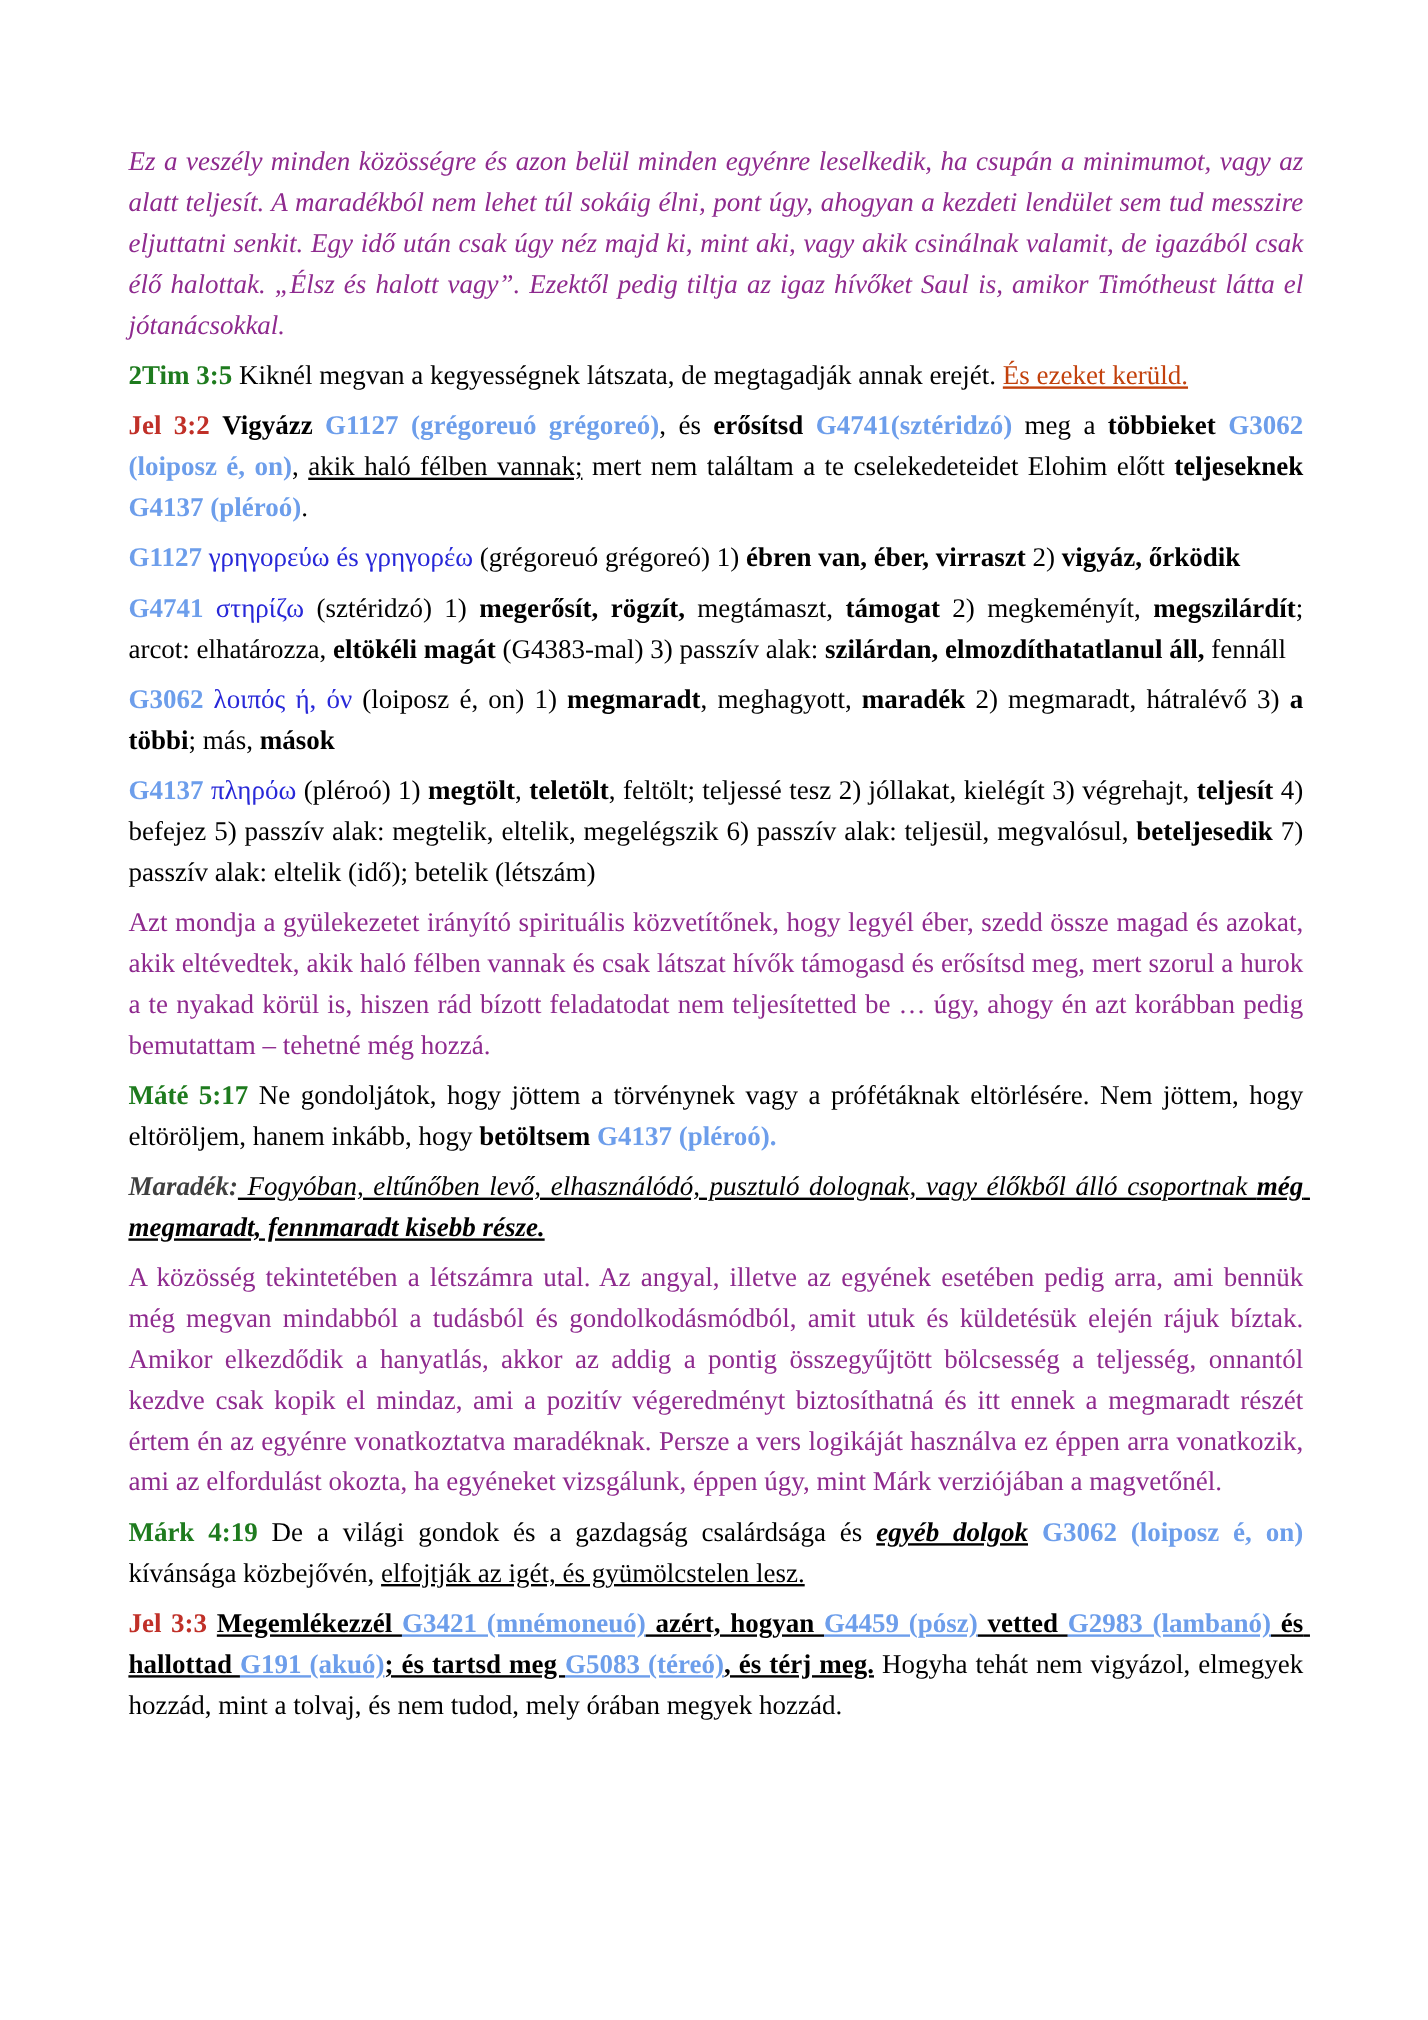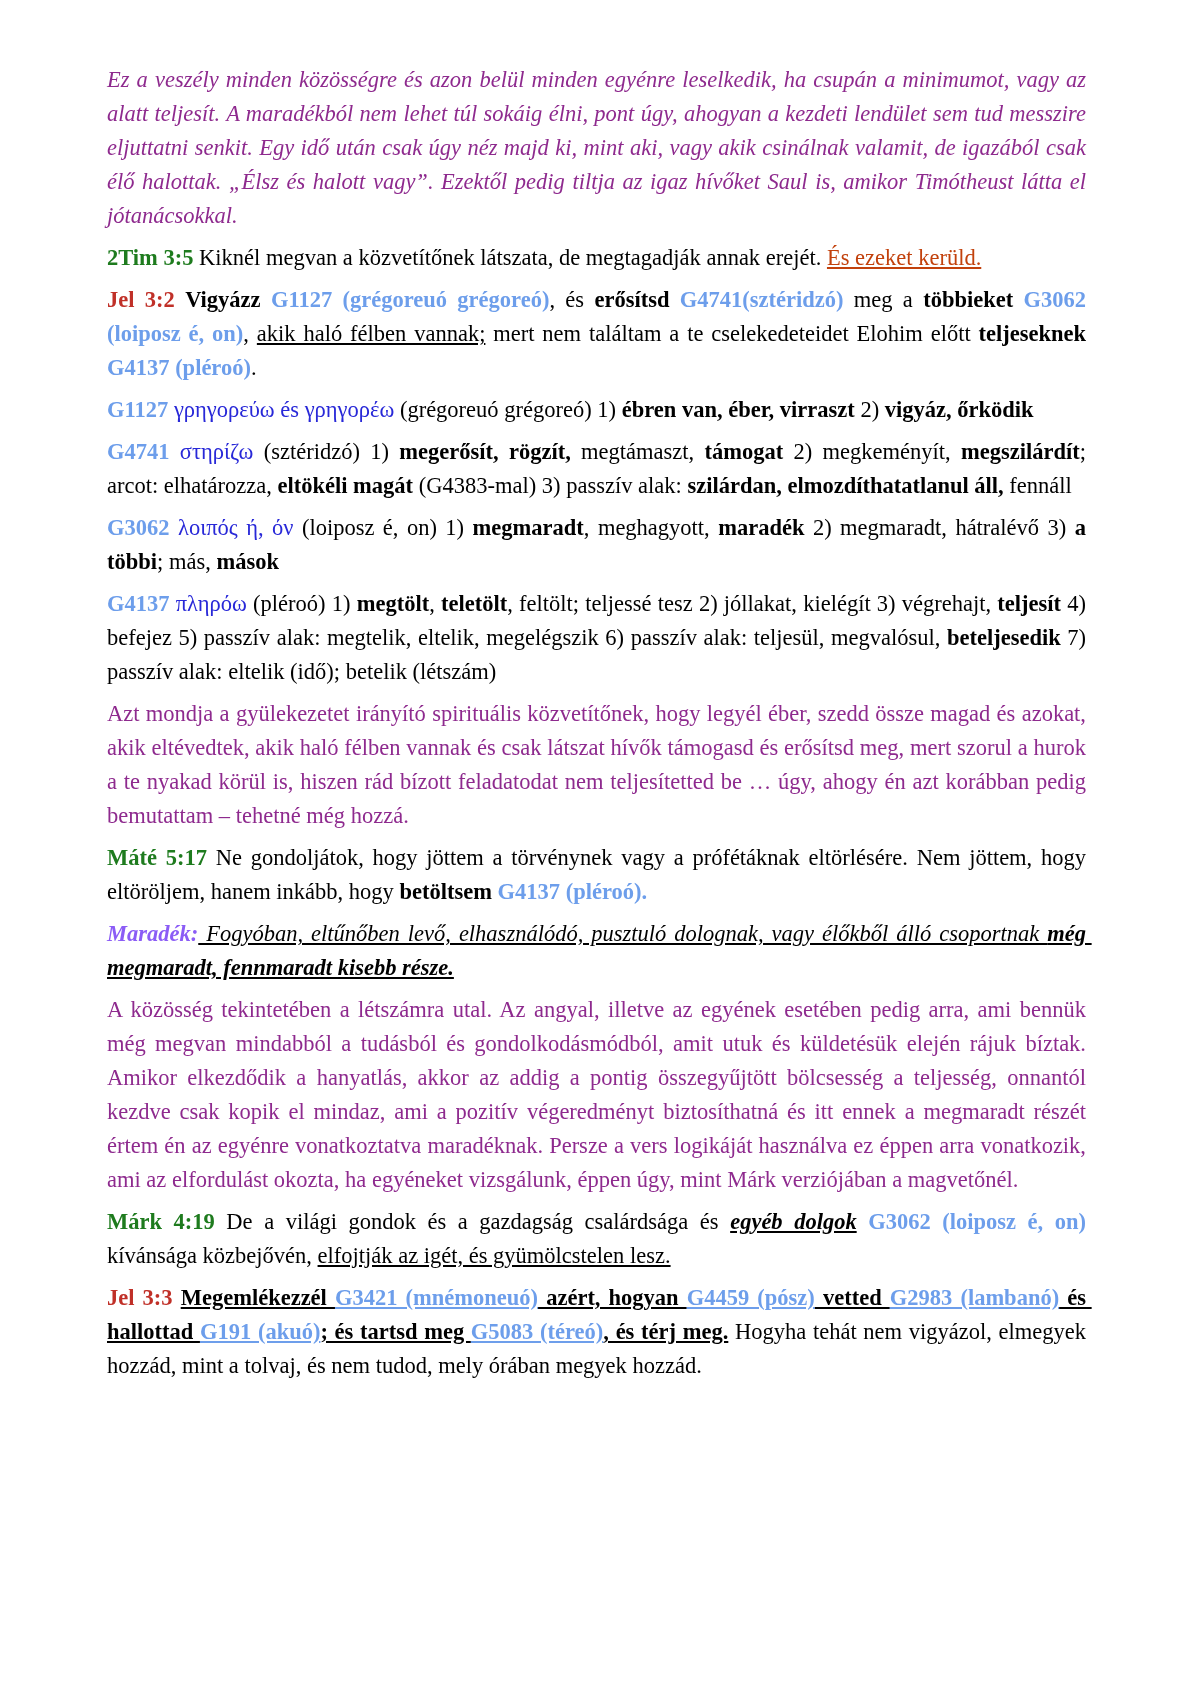--- a/index.html
+++ b/index.html
@@ -6,47 +6,47 @@
     margin: 0;
     padding: 0;
     background: #ffffff;
   }
   .page {
     position: relative;
     width: 1190px;
     min-height: 1683px;
     box-sizing: border-box;
     background: #ffffff;
-    padding: 63px 104px 60px 107px;
+    padding: 118px 104px 60px 107px;
     font-family: "Liberation Serif", "DejaVu Serif", serif;
     font-size: 22.5px;
     color: #000000;
   }
   .content p {
     margin: 0 0 8px 0;
     text-align: justify;
     line-height: 34px;
   }
   .run { white-space: pre-wrap; }
   .b { font-weight: bold; }
   .i { font-style: italic; }
   .u { text-decoration: underline; }
 </style>
 </head>
 <body>
 
 <div class="page">
   <div class="content">
       <p><span class="run i" style="color: rgb(142, 42, 142);">Ez a veszély minden közösségre és azon belül minden egyénre leselkedik, ha csupán a minimumot, vagy az alatt teljesít. A maradékból nem lehet túl sokáig élni, pont úgy, ahogyan a kezdeti lendület sem tud messzire eljuttatni senkit. Egy idő után csak úgy néz majd ki, mint aki, vagy akik csinálnak valamit, de igazából csak élő halottak. „Élsz és halott vagy”. Ezektől pedig tiltja az igaz hívőket Saul is, amikor Timótheust látta el jótanácsokkal.</span></p>
-      <p><span class="run b" style="color: rgb(30, 123, 30);">2Tim 3:5</span><span class="run" style="color: rgb(0, 0, 0);"> Kiknél megvan a közvetítőnek látszata, de megtagadják annak erejét. </span><span class="run u" style="color: #c2410c;">És ezeket kerüld.</span></p>
+      <p><span class="run b" style="color: rgb(30, 123, 30);">2Tim 3:5</span><span class="run" style="color: rgb(0, 0, 0);"> Kiknél megvan a kegyességnek látszata, de megtagadják annak erejét. </span><span class="run u" style="color: #c2410c;">És ezeket kerüld.</span></p>
       <p><span class="run b" style="color: rgb(192, 48, 40);">Jel 3:2</span><span class="run" style="color: rgb(0, 0, 0);"> </span><span class="run b" style="color: rgb(0, 0, 0);">Vigyázz</span><span class="run" style="color: rgb(0, 0, 0);"> </span><span class="run b" style="color: rgb(109, 158, 235);">G1127 (grégoreuó grégoreó)</span><span class="run" style="color: rgb(0, 0, 0);">, és </span><span class="run b" style="color: rgb(0, 0, 0);">erősítsd</span><span class="run" style="color: rgb(0, 0, 0);"> </span><span class="run b" style="color: rgb(109, 158, 235);">G4741(sztéridzó)</span><span class="run" style="color: rgb(0, 0, 0);"> meg a </span><span class="run b" style="color: rgb(0, 0, 0);">többieket</span><span class="run" style="color: rgb(0, 0, 0);"> </span><span class="run b" style="color: rgb(109, 158, 235);">G3062 (loiposz é, on)</span><span class="run" style="color: rgb(0, 0, 0);">, </span><span class="run u" style="color: rgb(0, 0, 0);">akik haló félben vannak;</span><span class="run" style="color: rgb(0, 0, 0);"> mert nem találtam a te cselekedeteidet Elohim előtt </span><span class="run b" style="color: rgb(0, 0, 0);">teljeseknek</span><span class="run" style="color: rgb(0, 0, 0);"> </span><span class="run b" style="color: rgb(109, 158, 235);">G4137 (pléroó)</span><span class="run" style="color: rgb(0, 0, 0);">.</span></p>
       <p><span class="run b" style="color: rgb(109, 158, 235);">G1127</span><span class="run" style="color: rgb(0, 0, 0);"> </span><span class="run" style="color: rgb(40, 40, 216);">γρηγορεύω és γρηγορέω</span><span class="run" style="color: rgb(0, 0, 0);"> (grégoreuó grégoreó) 1) </span><span class="run b" style="color: rgb(0, 0, 0);">ébren van, éber, virraszt</span><span class="run" style="color: rgb(0, 0, 0);"> 2) </span><span class="run b" style="color: rgb(0, 0, 0);">vigyáz, őrködik</span></p>
       <p><span class="run b" style="color: rgb(109, 158, 235);">G4741</span><span class="run" style="color: rgb(0, 0, 0);"> </span><span class="run" style="color: rgb(40, 40, 216);">στηρίζω</span><span class="run" style="color: rgb(0, 0, 0);"> (sztéridzó) 1) </span><span class="run b" style="color: rgb(0, 0, 0);">megerősít, rögzít,</span><span class="run" style="color: rgb(0, 0, 0);"> megtámaszt, </span><span class="run b" style="color: rgb(0, 0, 0);">támogat</span><span class="run" style="color: rgb(0, 0, 0);"> 2) megkeményít, </span><span class="run b" style="color: rgb(0, 0, 0);">megszilárdít</span><span class="run" style="color: rgb(0, 0, 0);">; arcot: elhatározza, </span><span class="run b" style="color: rgb(0, 0, 0);">eltökéli magát</span><span class="run" style="color: rgb(0, 0, 0);"> (G4383-mal) 3) passzív alak: </span><span class="run b" style="color: rgb(0, 0, 0);">szilárdan, elmozdíthatatlanul áll,</span><span class="run" style="color: rgb(0, 0, 0);"> fennáll</span></p>
       <p><span class="run b" style="color: rgb(109, 158, 235);">G3062</span><span class="run" style="color: rgb(0, 0, 0);"> </span><span class="run" style="color: rgb(40, 40, 216);">λοιπός ή, όν</span><span class="run" style="color: rgb(0, 0, 0);"> (loiposz é, on) 1) </span><span class="run b" style="color: rgb(0, 0, 0);">megmaradt</span><span class="run" style="color: rgb(0, 0, 0);">, meghagyott, </span><span class="run b" style="color: rgb(0, 0, 0);">maradék</span><span class="run" style="color: rgb(0, 0, 0);"> 2) megmaradt, hátralévő 3) </span><span class="run b" style="color: rgb(0, 0, 0);">a többi</span><span class="run" style="color: rgb(0, 0, 0);">; más, </span><span class="run b" style="color: rgb(0, 0, 0);">mások</span></p>
       <p><span class="run b" style="color: rgb(109, 158, 235);">G4137</span><span class="run" style="color: rgb(0, 0, 0);"> </span><span class="run" style="color: rgb(40, 40, 216);">πληρόω</span><span class="run" style="color: rgb(0, 0, 0);"> (pléroó) 1) </span><span class="run b" style="color: rgb(0, 0, 0);">megtölt</span><span class="run" style="color: rgb(0, 0, 0);">, </span><span class="run b" style="color: rgb(0, 0, 0);">teletölt</span><span class="run" style="color: rgb(0, 0, 0);">, feltölt; teljessé tesz 2) jóllakat, kielégít 3) végrehajt, </span><span class="run b" style="color: rgb(0, 0, 0);">teljesít</span><span class="run" style="color: rgb(0, 0, 0);"> 4) befejez 5) passzív alak: megtelik, eltelik, megelégszik 6) passzív alak: teljesül, megvalósul, </span><span class="run b" style="color: rgb(0, 0, 0);">beteljesedik</span><span class="run" style="color: rgb(0, 0, 0);"> 7) passzív alak: eltelik (idő); betelik (létszám)</span></p>
       <p><span class="run" style="color: rgb(142, 42, 142);">Azt mondja a gyülekezetet irányító spirituális közvetítőnek, hogy legyél éber, szedd össze magad és azokat, akik eltévedtek, akik haló félben vannak és csak látszat hívők támogasd és erősítsd meg, mert szorul a hurok a te nyakad körül is, hiszen rád bízott feladatodat nem teljesítetted be … úgy, ahogy én azt korábban pedig bemutattam – tehetné még hozzá.</span></p>
       <p><span class="run b" style="color: rgb(30, 123, 30);">Máté 5:17</span><span class="run" style="color: rgb(0, 0, 0);"> Ne gondoljátok, hogy jöttem a törvénynek vagy a prófétáknak eltörlésére. Nem jöttem, hogy eltöröljem, hanem inkább, hogy </span><span class="run b" style="color: rgb(0, 0, 0);">betöltsem</span><span class="run" style="color: rgb(0, 0, 0);"> </span><span class="run b" style="color: rgb(109, 158, 235);">G4137 (pléroó).</span></p>
-      <p><span class="run b i" style="color: #8b5cf6;">Maradék:</span><span class="run i" style="color: rgb(0, 0, 0); text-decoration: underline;"> Fogyóban, eltűnőben levő, elhasználódó, pusztuló dolognak, vagy élőkből álló csoportnak </span><span class="run b i u" style="color: rgb(0, 0, 0);">még megmaradt, fennmaradt kisebb része.</span></p>
+      <p><span class="run b i" style="color: #404040;">Maradék:</span><span class="run i" style="color: rgb(0, 0, 0); text-decoration: underline;"> Fogyóban, eltűnőben levő, elhasználódó, pusztuló dolognak, vagy élőkből álló csoportnak </span><span class="run b i u" style="color: rgb(0, 0, 0);">még megmaradt, fennmaradt kisebb része.</span></p>
       <p><span class="run" style="color: rgb(142, 42, 142);">A közösség tekintetében a létszámra utal. Az angyal, illetve az egyének esetében pedig arra, ami bennük még megvan mindabból a tudásból és gondolkodásmódból, amit utuk és küldetésük elején rájuk bíztak. Amikor elkezdődik a hanyatlás, akkor az addig a pontig összegyűjtött bölcsesség a teljesség, onnantól kezdve csak kopik el mindaz, ami a pozitív végeredményt biztosíthatná és itt ennek a megmaradt részét értem én az egyénre vonatkoztatva maradéknak. Persze a vers logikáját használva ez éppen arra vonatkozik, ami az elfordulást okozta, ha egyéneket vizsgálunk, éppen úgy, mint Márk verziójában a magvetőnél.</span></p>
       <p><span class="run b" style="color: rgb(30, 123, 30);">Márk 4:19</span><span class="run" style="color: rgb(0, 0, 0);"> De a világi gondok és a gazdagság csalárdsága és </span><span class="run b i u" style="color: rgb(0, 0, 0);">egyéb dolgok</span><span class="run" style="color: rgb(0, 0, 0);"> </span><span class="run b" style="color: rgb(109, 158, 235);">G3062 (loiposz é, on)</span><span class="run" style="color: rgb(0, 0, 0);"> kívánsága közbejővén, </span><span class="run u" style="color: rgb(0, 0, 0);">elfojtják az igét, és gyümölcstelen lesz.</span></p>
       <p><span class="run b" style="color: rgb(192, 48, 40);">Jel 3:3</span><span class="run" style="color: rgb(0, 0, 0);"> </span><span class="run b u" style="color: rgb(0, 0, 0);">Megemlékezzél </span><span class="run b u" style="color: rgb(109, 158, 235);">G3421 (mnémoneuó)</span><span class="run b u" style="color: rgb(0, 0, 0);"> azért, hogyan </span><span class="run b u" style="color: rgb(109, 158, 235);">G4459 (pósz)</span><span class="run b u" style="color: rgb(0, 0, 0);"> vetted </span><span class="run b u" style="color: rgb(109, 158, 235);">G2983 (lambanó)</span><span class="run b u" style="color: rgb(0, 0, 0);"> és hallottad </span><span class="run b u" style="color: rgb(109, 158, 235);">G191 (akuó)</span><span class="run b u" style="color: rgb(0, 0, 0);">; és tartsd meg </span><span class="run b u" style="color: rgb(109, 158, 235);">G5083 (téreó)</span><span class="run b u" style="color: rgb(0, 0, 0);">, és térj meg.</span><span class="run" style="color: rgb(0, 0, 0);"> Hogyha tehát nem vigyázol, elmegyek hozzád, mint a tolvaj, és nem tudod, mely órában megyek hozzád.</span></p>
     </div>
 </div>
 
 </body></html>

